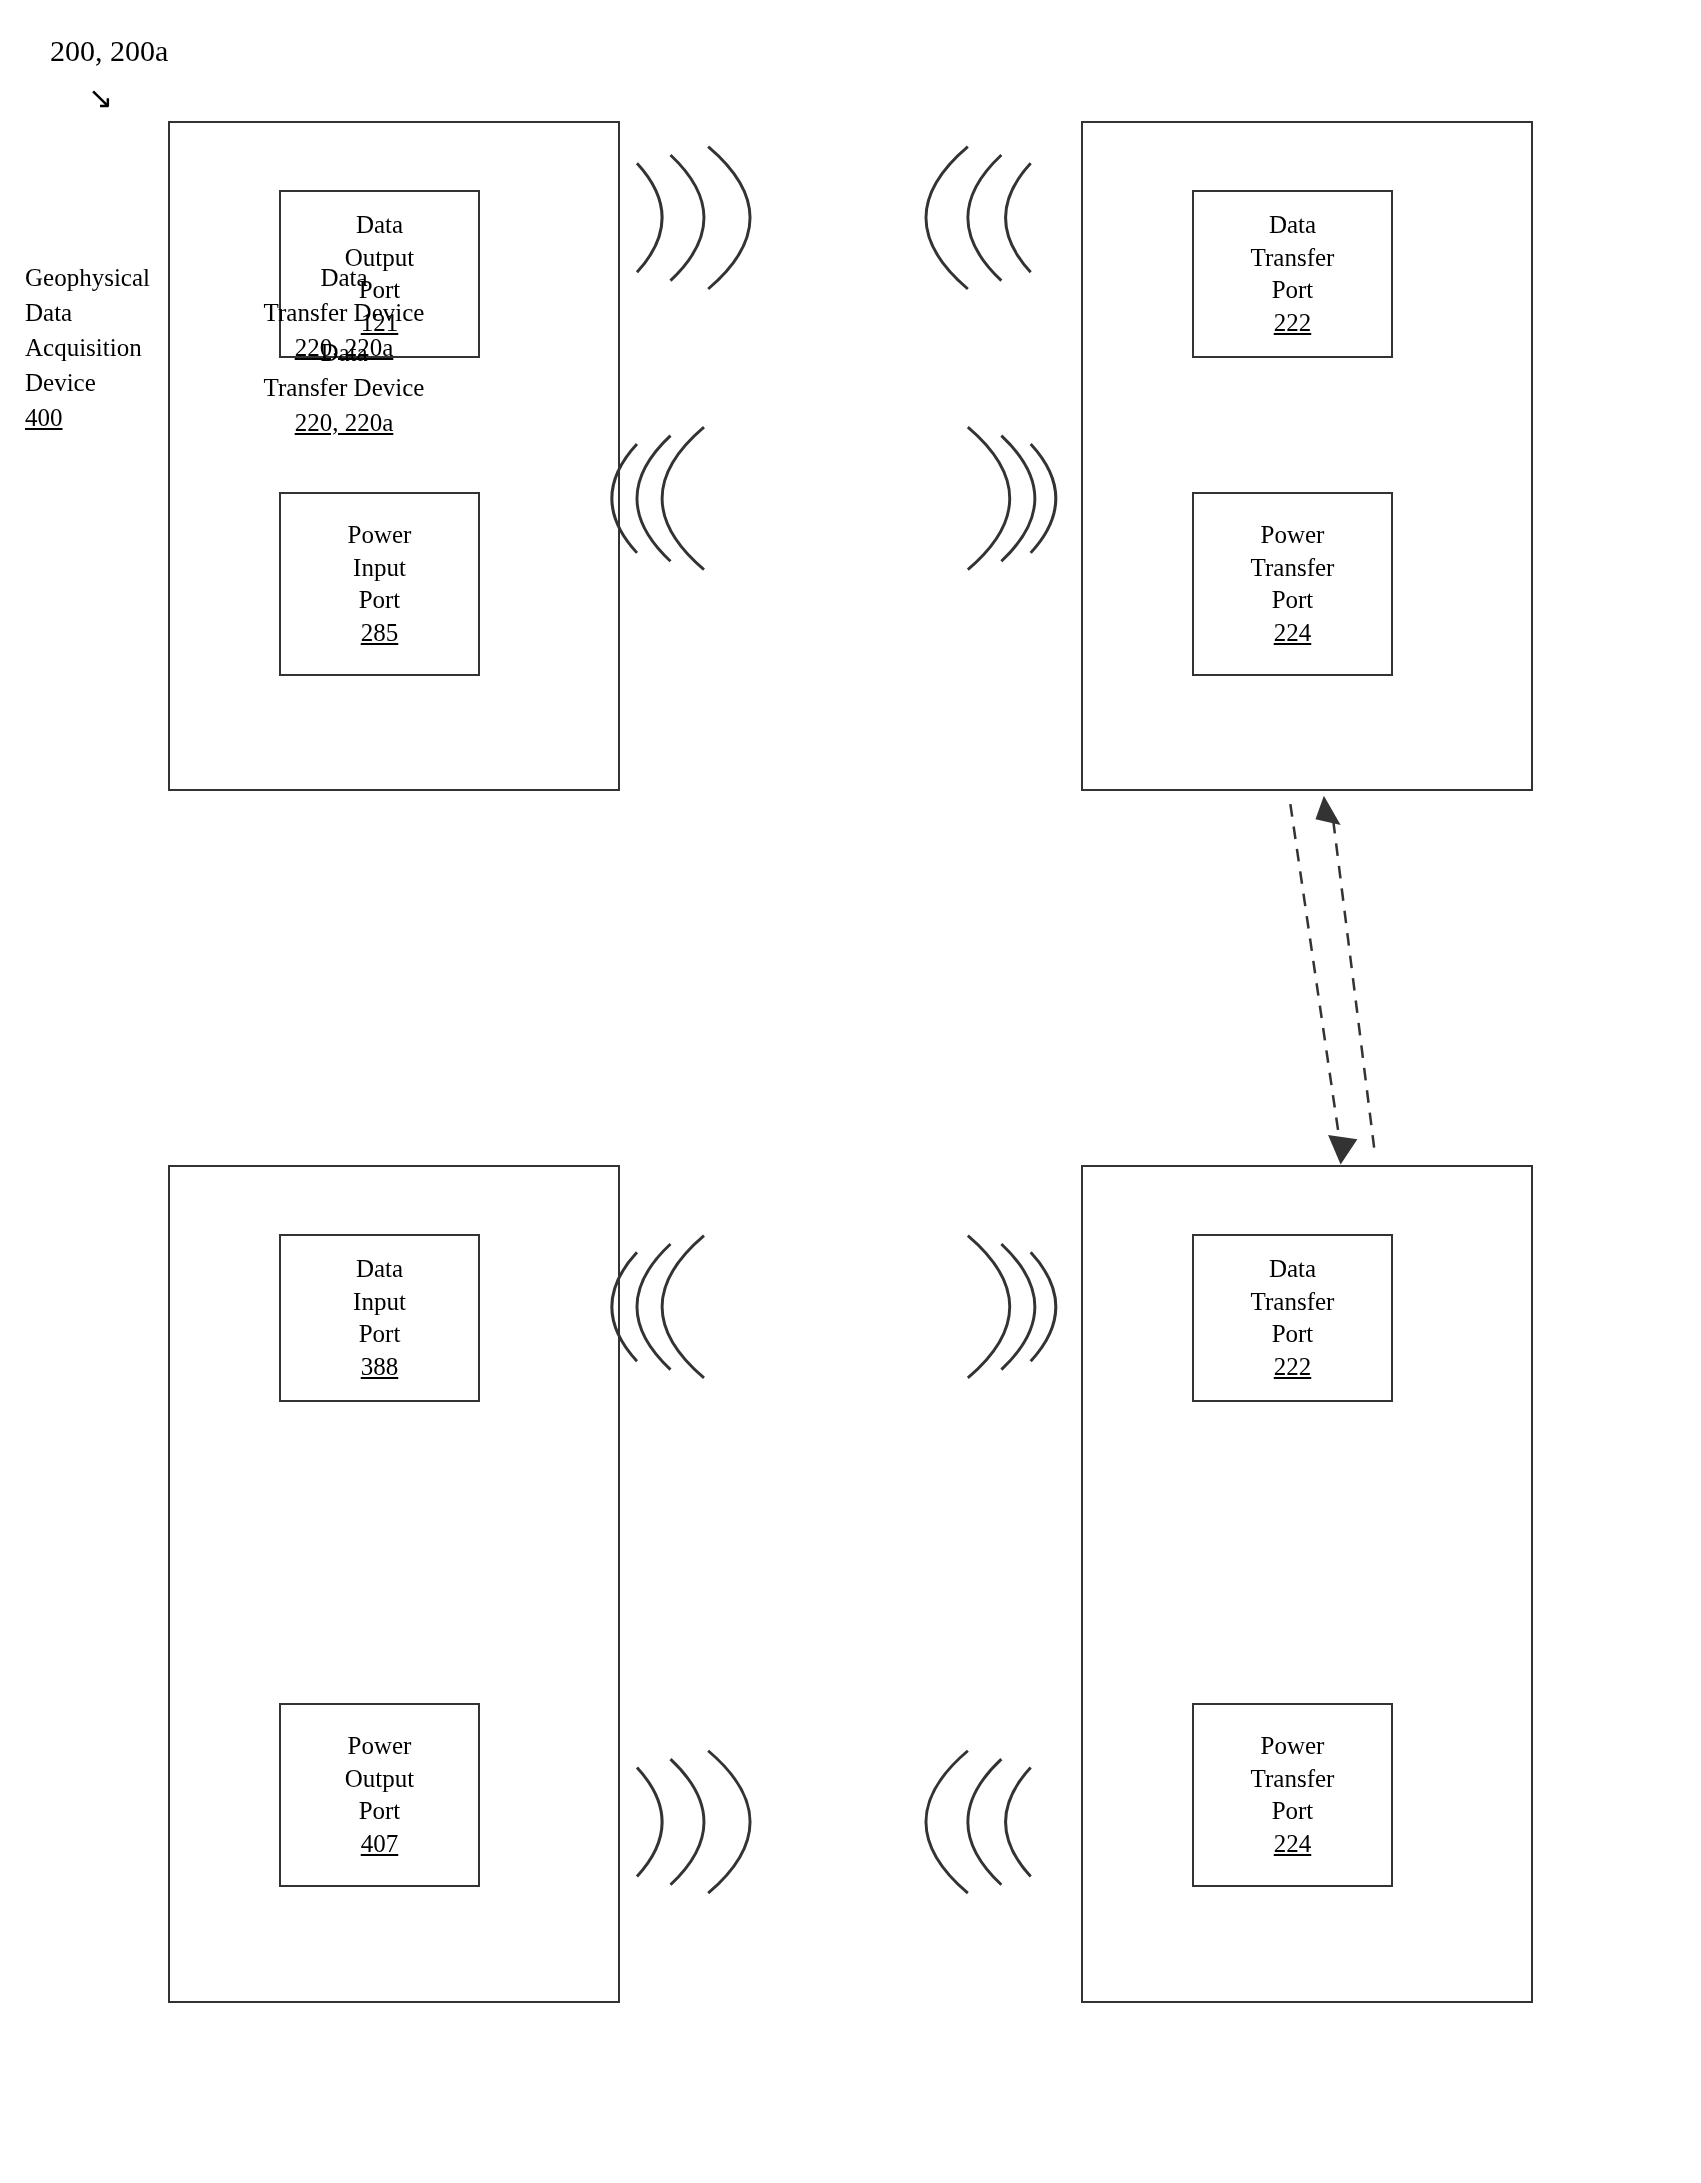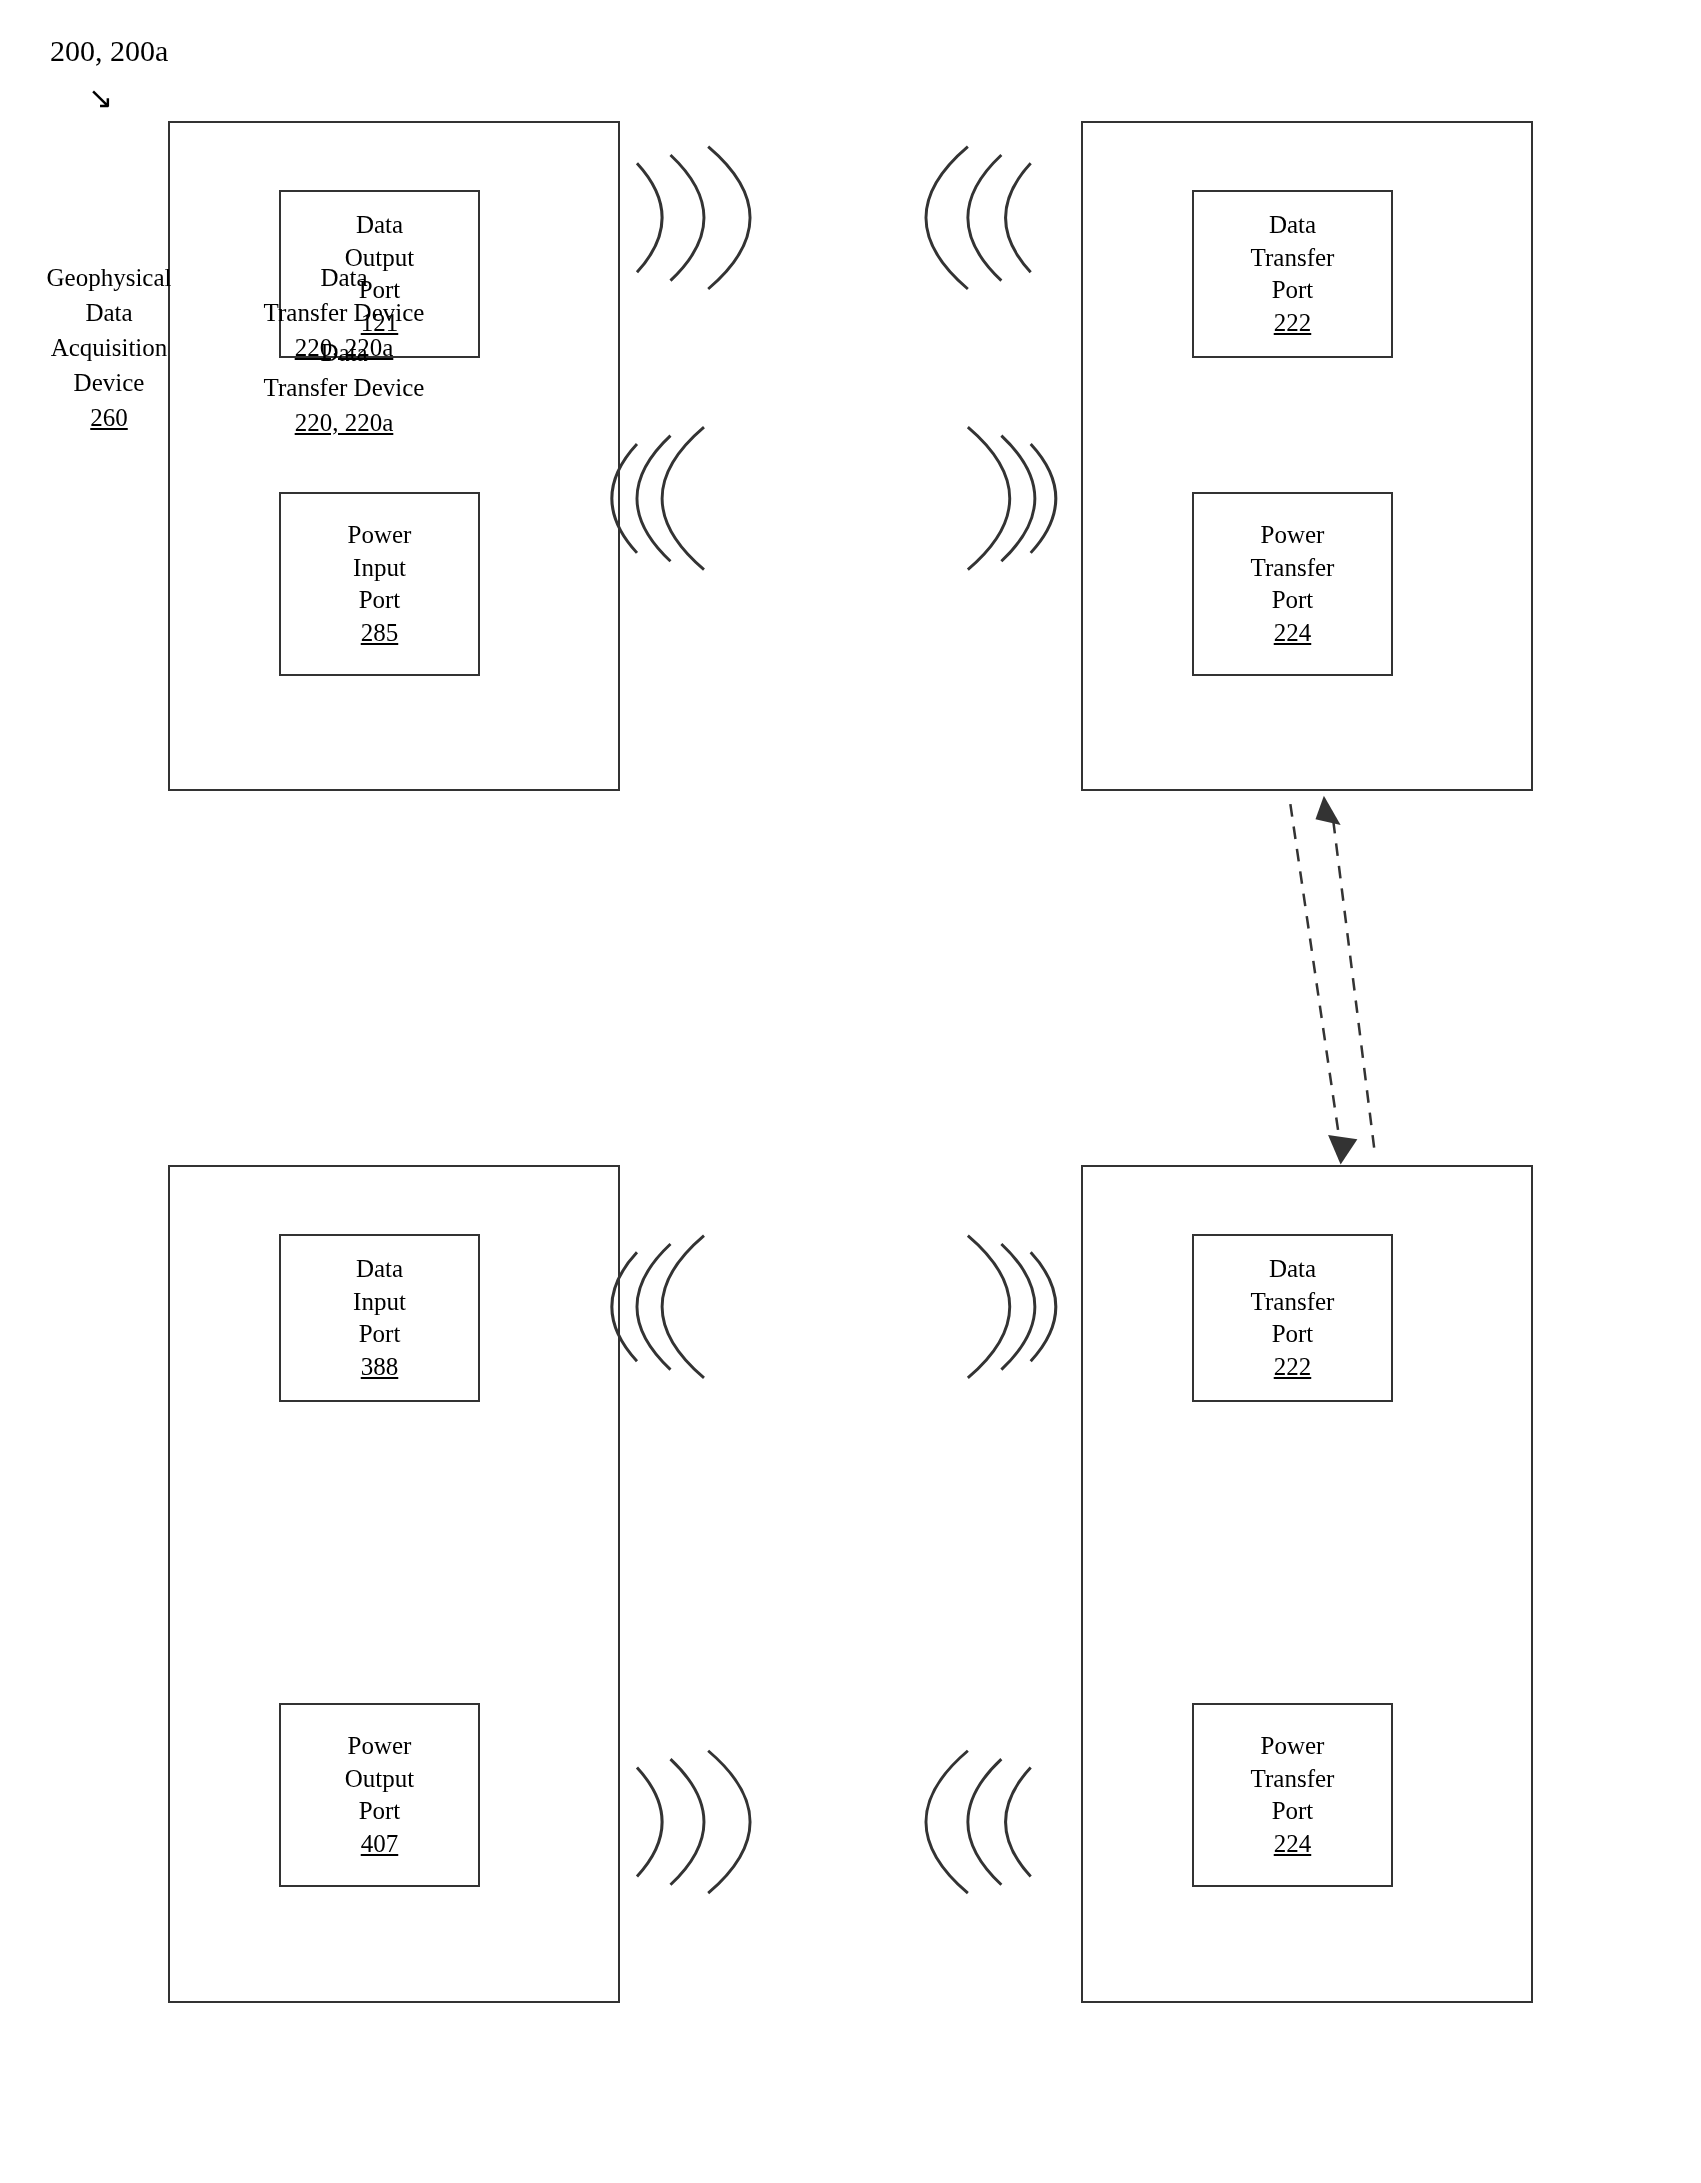--- a/index.html
+++ b/index.html
@@ -81,21 +81,21 @@
       font-size: 25px;
       line-height: 1.3;
     }
 
     
     .label-210 {
       position: absolute;
       top: 260px;
       left: 25px;
       font-size: 25px;
-      text-align: center;
+      text-align: left;
       width: 168px;
       line-height: 1.4;
     }
 
     
     .box-220-top {
       position: absolute;
       top: 121px;
       left: 1081px;
       width: 452px;
@@ -298,21 +298,21 @@
     <div class="box-214">
       <div>
         <span>Power<br>Input<br>Port</span><br>
         <span class="underline">285</span>
       </div>
     </div>
   </div>
 
   <div class="label-210">
     <span>Geophysical Data<br>Acquisition Device</span><br>
-    <span class="underline">260</span>
+    <span class="underline">400</span>
   </div>
 
   <div class="box-220-top">
 
     <div class="box-222-top">
       <div>
         <span>Data<br>Transfer<br>Port</span><br>
         <span class="underline">222</span>
       </div>
     </div>

